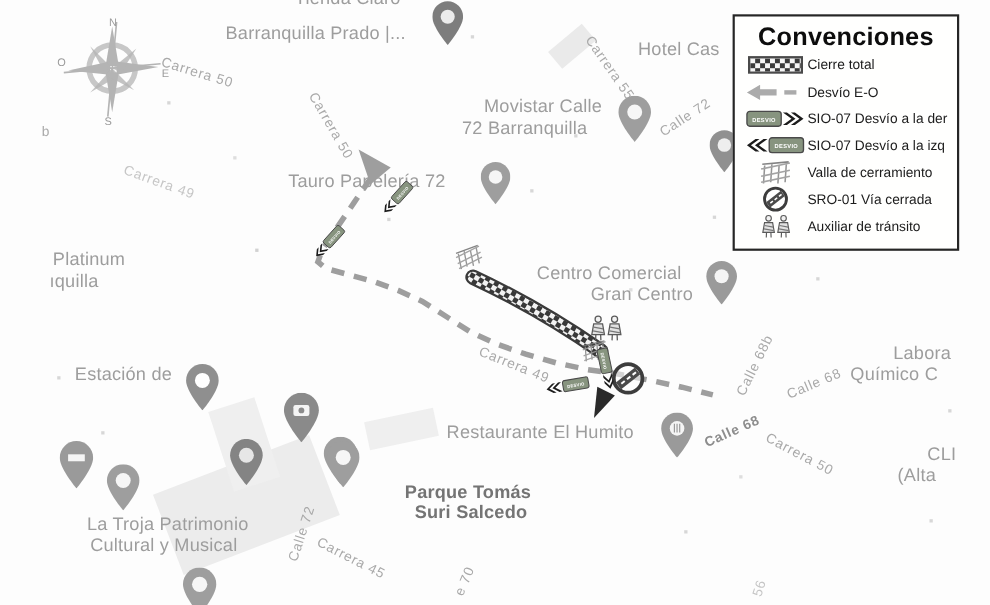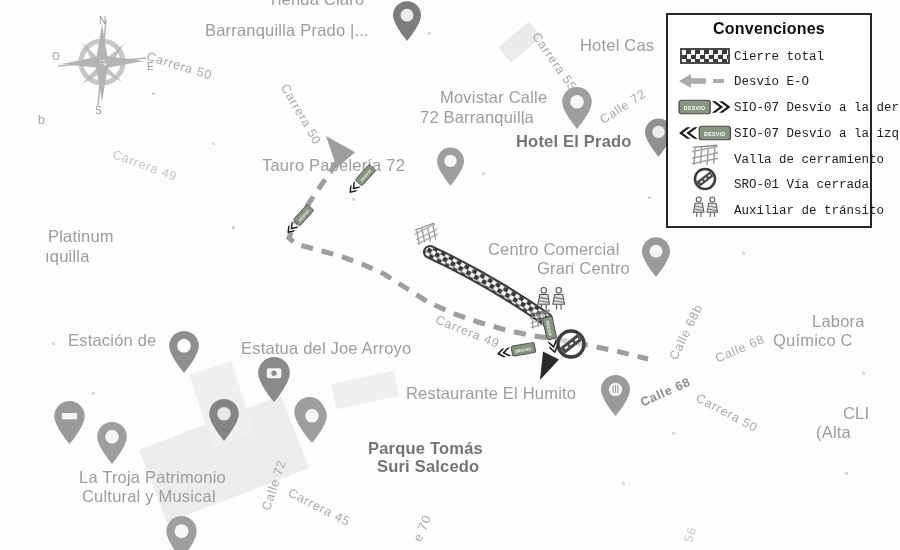--- a/index.html
+++ b/index.html
@@ -22,22 +22,22 @@
     762px 52px 0 0 rgba(130,130,130,.3),845px 472px 0 0 rgba(130,130,130,.3),
     622px 482px 0 0 rgba(130,130,130,.3),702px 92px 0 0 rgba(130,130,130,.3),
     482px 172px 0 0 rgba(130,130,130,.3),92px 392px 0 0 rgba(130,130,130,.3),
     52px 342px 0 0 rgba(130,130,130,.3),742px 252px 0 0 rgba(130,130,130,.3),
     862px 372px 0 0 rgba(130,130,130,.3),572px 262px 0 0 rgba(130,130,130,.25),
     212px 142px 0 0 rgba(130,130,130,.25),672px 432px 0 0 rgba(130,130,130,.25);}
   
   #legend{position:absolute;left:666px;top:13px;width:206px;height:215px;background:#fffffe;
           border:2.5px solid #262626;box-sizing:border-box;display:flex;flex-direction:column;
           padding:5px 8px 8px 8px;}
-  #legend-title{font-size:16px;font-weight:bold;color:#0d0d0d;text-align:center;letter-spacing:.2px;}
-  .lg-row{display:flex;align-items:flex-end;flex:1;min-height:0;font-family:Liberation Mono, monospace;}
+  #legend-title{font-size:23px;font-weight:bold;color:#0d0d0d;text-align:center;letter-spacing:.2px;}
+  .lg-row{display:flex;align-items:center;flex:1;min-height:0;}
   .lg-ic{width:58px;display:flex;justify-content:center;align-items:center;flex:none;}
   .lg-lab{font-size:12.5px;color:#1c1c1c;white-space:nowrap;}
   .chk-swatch{width:46px;height:12px;border:2px solid #4a4a4a;
       background:repeating-conic-gradient(#3a3a3a 0 25%, #f5f5f5 0 50%);background-size:9px 9px;}
 </style>
 </head>
 <body>
 
 <div id="map-root">
 
@@ -64,28 +64,26 @@
       <span class="street" style="left: 436px; top: 312px; transform: rotate(22deg);">Carrera 49</span>
       <span class="street faint" style="left: 688px; top: 535px; transform: rotate(-72deg);">56</span>
       <span class="street" style="left: 38px; top: 113px;">b</span>
     </div>
   <div id="pois" style="position:absolute;inset:0;padding-left:32px;">
       <span class="poi" style="left: 268px; top: -10px;">Tienda Claro</span>
       <span class="poi" style="left: 205px; top: 21px;">Barranquilla Prado |...</span>
       <span class="poi" style="left: 440px; top: 88px;">Movistar Calle</span>
       <span class="poi" style="left: 420px; top: 108px;">72 Barranquilla</span>
       <span class="poi" style="left: 580px; top: 36px;">Hotel Cas</span>
-      <span class="poi dark" style="left: 516px; top: 132px;">Hotel El Prado</span>
       <span class="poi" style="left: 262px; top: 156px;">Tauro Papelería 72</span>
       <span class="poi" style="left: 488px; top: 240px;">Centro Comercial</span>
       <span class="poi" style="left: 537px; top: 259px;">Gran Centro</span>
       <span class="poi" style="left: 48px; top: 227px;">Platinum</span>
       <span class="poi" style="left: 45px; top: 247px;">ıquilla</span>
       <span class="poi" style="left: 68px; top: 331px;">Estación de</span>
-      <span class="poi" style="left: 241px; top: 339px;">Estatua del Joe Arroyo</span>
       <span class="poi" style="left: 406px; top: 384px;">Restaurante El Humito</span>
       <span class="poi dark" style="left: 368px; top: 439px;">Parque Tomás</span>
       <span class="poi dark" style="left: 377px; top: 457px;">Suri Salcedo</span>
       <span class="poi" style="left: 82px; top: 487px;">Cultural y Musical</span>
       <span class="poi" style="left: 79px; top: 468px;">La Troja Patrimonio</span>
       <span class="poi" style="left: 812px; top: 312px;">Labora</span>
       <span class="poi" style="left: 773px; top: 331px;">Químico C</span>
       <span class="poi" style="left: 843px; top: 404px;">CLI</span>
       <span class="poi" style="left: 816px; top: 423px;">(Alta</span>
     </div>

